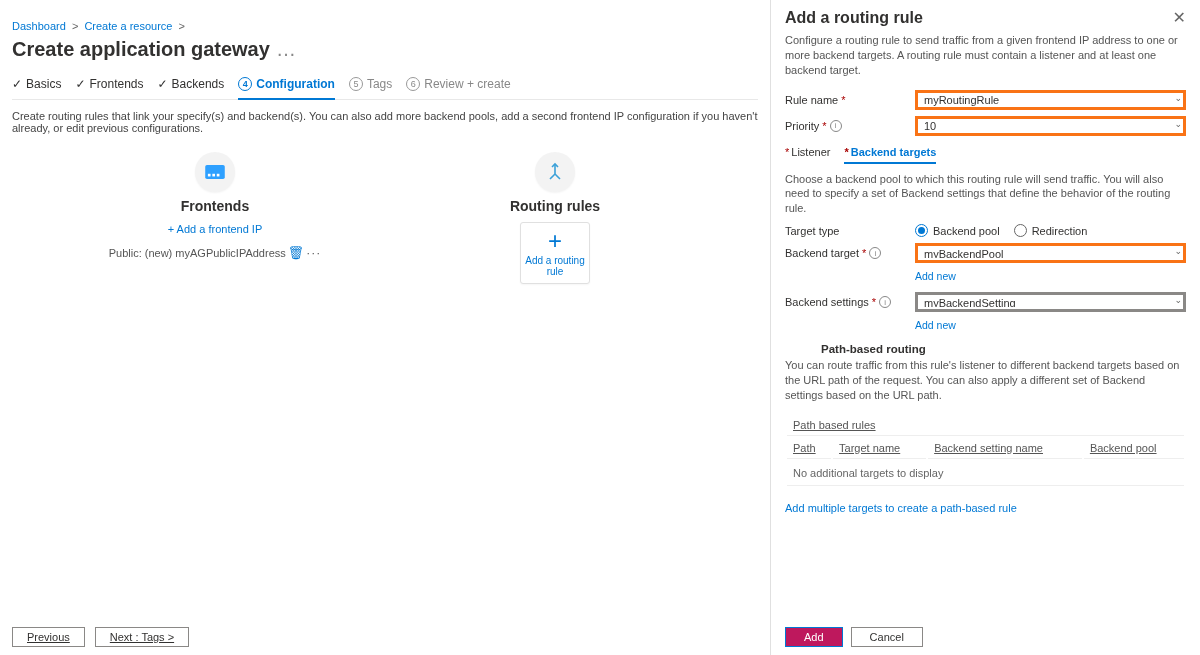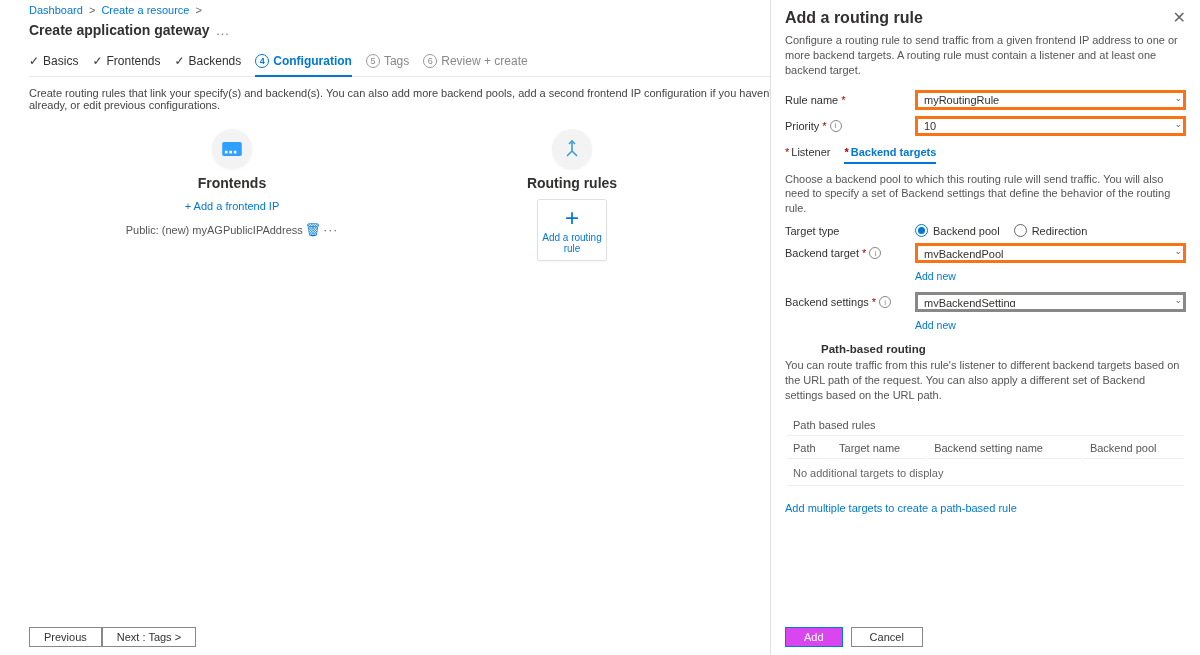--- a/index.html
+++ b/index.html
@@ -1,22 +1,22 @@
 <!DOCTYPE html>
 <html><head>
 <meta charset="utf-8">
 <style>
   * { box-sizing: border-box; margin: 0; padding: 0; }
   body { font-family: "Segoe UI", Arial, sans-serif; font-size: 12px; color: #323130; background: #fff; width: 1200px; height: 655px; overflow: hidden; position: relative; }
   a { color: #0078d4; text-decoration: none; cursor: pointer; }
 
-  .main-area { position: absolute; left: 0; top: 0; width: 770px; height: 655px; padding: 0 12px; margin-left: 17px; }
+  .main-area { position: absolute; left: 0; top: 0; width: 770px; height: 655px; padding: 16px 12px; }
   .breadcrumb { font-size: 11px; padding: 4px 0 2px; color: #0078d4; }
   .breadcrumb span.sep { color: #666; margin: 0 3px; }
-  h1 { font-size: 14px; font-weight: 600; padding: 4px 0 10px; color: #323130; }
+  h1 { font-size: 20px; font-weight: 600; padding: 4px 0 10px; color: #323130; }
   h1 .dots { color: #888; margin-left: 6px; font-weight: normal; }
 
   .wizard-tabs { display: flex; gap: 14px; border-bottom: 1px solid #e8e8e8; padding-bottom: 0; font-size: 12px; }
   .wizard-tab { display: flex; align-items: center; gap: 4px; padding: 6px 0 8px; cursor: pointer; position: relative; }
   .wizard-tab.active { color: #0078d4; font-weight: 600; }
   .wizard-tab.active::after { content:""; position:absolute; left:0; right:0; bottom:-1px; height:2px; background:#0078d4; }
   .wizard-tab .check { color:#333; }
   .wizard-tab .circnum { display:inline-flex; width:14px; height:14px; border:1px solid #999; border-radius:50%; align-items:center; justify-content:center; font-size:9px; color:#888; }
   .wizard-tab.dim { color:#888; }
   .wizard-tab.active .circnum { border-color:#0078d4; color:#0078d4; }
@@ -31,23 +31,23 @@
   .col-title { font-size: 14px; font-weight:600; margin-bottom: 8px; }
   .add-link { font-size: 11px; color:#0078d4; cursor:pointer; display:inline-block; margin-bottom: 10px; }
   .frontend-entry { font-size:11px; color:#555; display:flex; align-items:center; justify-content:center; gap:2px; }
   .frontend-entry .del { color:#0078d4; cursor:pointer; font-size:13px; }
   .frontend-entry .more { color:#555; cursor:pointer; font-size:12px; letter-spacing:1px; }
 
   .add-card { width:70px; height:62px; border:1px solid #e0e0e0; border-radius:3px; margin: 6px auto 0; display:flex; flex-direction:column; align-items:center; justify-content:center; cursor:pointer; background:#fff; box-shadow: 0 1px 2px rgba(0,0,0,0.04); }
   .add-card .plus { font-size:24px; font-weight:300; color:#0078d4; line-height:1; }
   .add-card .label { font-size:10px; color:#0078d4; text-align:center; margin-top:2px; padding: 0 4px; }
 
-  .footer-buttons { position:absolute; left:12px; bottom:8px; display:flex; gap:0; }
+  .footer-buttons { position:absolute; left:12px; bottom:8px; display:flex; gap:10px;text-decoration:underline; }
   .btn { border:1px solid #8a8886; background:#fff; padding:3px 14px; font-size:11px; cursor:pointer; color:#323130; }
-  .btn.primary { background:#d946ef; border-color:#0078d4; color:#fff; }
+  .btn.primary { background:#be185d; border-color:#0078d4; color:#fff; }
 
   
   .panel { position:absolute; right:0; top:0; width:430px; height:655px; border-left:1px solid #e0e0e0; background:#fff; display:flex; flex-direction:column; }
   .panel-head { display:flex; justify-content:space-between; align-items:center; padding: 8px 14px 6px; }
   .panel-head h2 { font-size:16px; font-weight:600; }
   .close-x { font-size:16px; color:#666; cursor:pointer; font-weight:300; }
   .panel-body { padding: 0 14px 6px; flex:1; overflow-y:auto; font-size:11px; }
   .panel-desc { color:#555; margin-bottom:12px; line-height:1.35; }
 
   .form-row { display:flex; align-items:center; margin-bottom:6px; }
@@ -69,21 +69,21 @@
   .radio-row { display:flex; align-items:center; gap:14px; }
   .radio-opt { display:flex; align-items:center; gap:5px; font-size:11px; cursor:pointer; }
   .radio-vis { width:13px; height:13px; border:1px solid #666; border-radius:50%; display:inline-flex; align-items:center; justify-content:center; }
   .radio-vis.checked { border-color:#0078d4; }
   .radio-vis.checked::after { content:""; width:7px; height:7px; background:#0078d4; border-radius:50%; }
 
   .small-link { font-size:10.5px; color:#0078d4; cursor:pointer; display:inline-block; margin:1px 0 4px; }
   .section-head { font-weight:600; font-size:11.5px; margin:8px 0 3px;padding-left:36px; }
 
   .path-table { width:100%; margin-top:10px; font-size:11px; }
-  .path-table th { text-align:left; font-weight:400; color:#555; padding:4px 6px; border-bottom:1px solid #eee; }
+  .path-table th { text-align:left; font-weight:400; color:#555; padding:4px 6px; border-bottom:1px solid #eee;text-decoration:underline; }
   .path-table td.empty { padding:6px; color:#666; border-bottom:1px solid #eee; }
   .add-multiple { font-size:11px; color:#0078d4; cursor:pointer; margin-top:14px; display:inline-block; }
 
   .panel-footer { padding: 8px 14px; display:flex; gap:8px; border-top:0; }
   .panel-footer .btn { padding:3px 18px; }
 </style>
 </head>
 <body>
 
 <div class="main-area">

